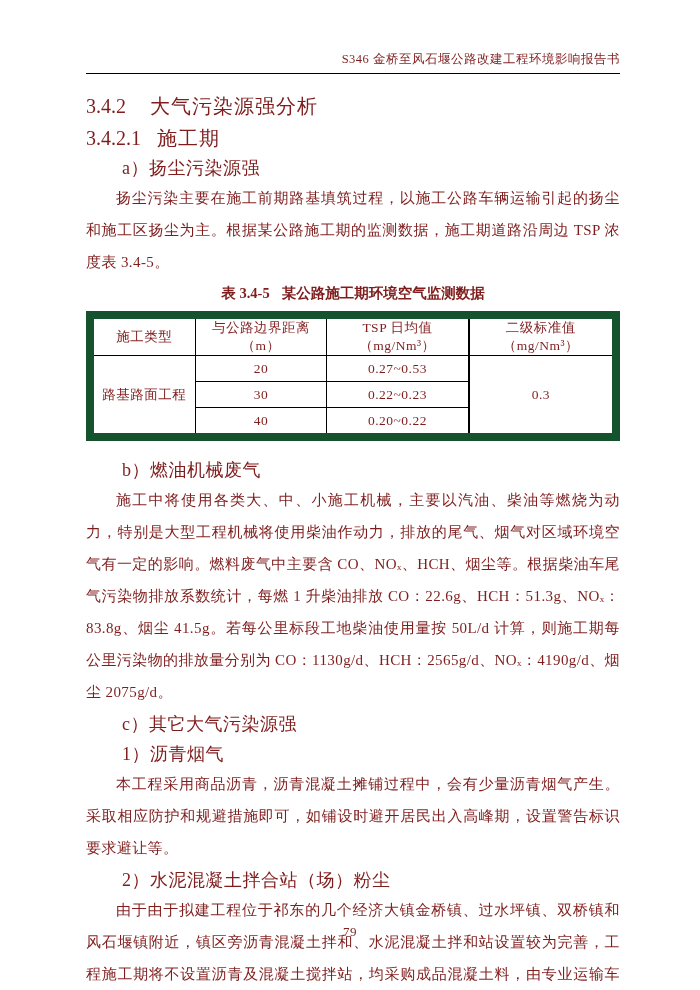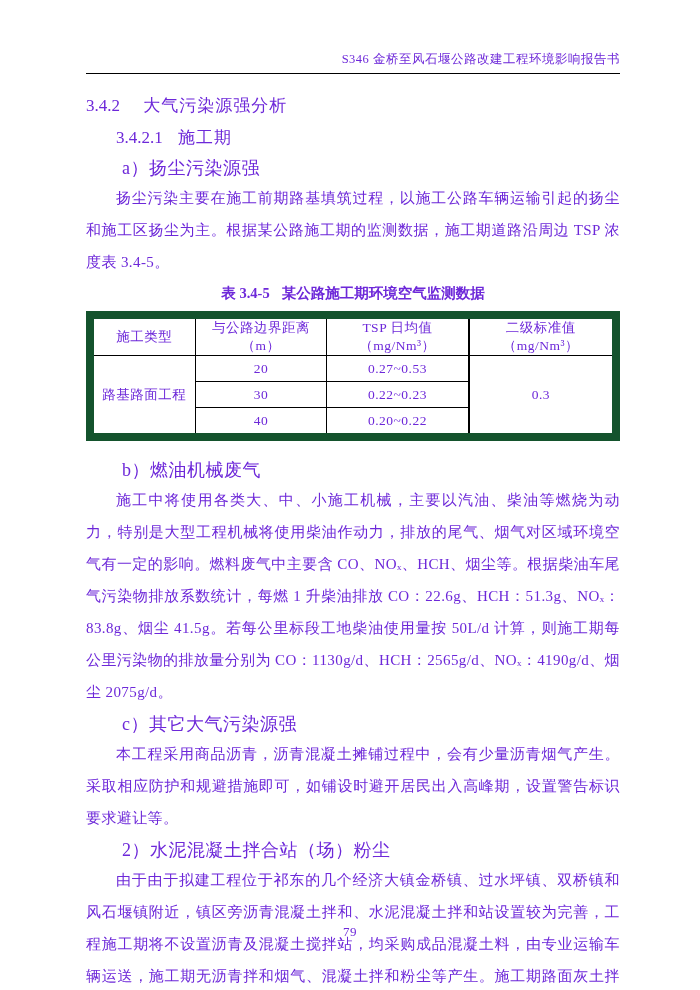--- a/index.html
+++ b/index.html
@@ -1,21 +1,21 @@
 <!DOCTYPE html>
 <html><head>
 <meta charset="utf-8">
 <style>
   html, body { margin: 0; padding: 0; background: #ffffff; }
   .page {
     position: relative;
     width: 700px;
     height: 990px;
     background: #ffffff;
-    color: #6d28d9;
+    color: #7f1d1d;
     font-family: "Liberation Serif", "DejaVu Serif", serif;
     overflow: hidden;
     box-sizing: border-box;
   }
   .content {
     padding: 0 80px 0 86px;
   }
   
   .hdr {
     padding-top: 52px;
@@ -27,27 +27,27 @@
     line-height: 15px;
   }
   .hdr-rule {
     margin-top: 6px;
     border-bottom: 1.5px solid #000;
     height: 0;
   }
   
   .sec-heading {
     margin: 23px 0 0 0;
-    font-size: 17px;
+    font-size: 20px;
     font-weight: normal;
     line-height: 18px;
     letter-spacing: 1px;
   }
   .sec-heading .sec-num { margin-right: 18px; letter-spacing: 0; }
-  .sec-heading.sub .sec-num { margin-right: 10px; margin-left: 30px; }
+  .sec-heading.sub .sec-num { margin-right: 10px; }
   .sec-heading.sub { margin-top: 14px; }
   
   .sub-item {
     margin-top: 12px;
     padding-left: 2em;
     font-size: 18px;
     line-height: 18px;
     letter-spacing: 0.5px;
   }
   
@@ -162,20 +162,21 @@
         </tr>
       </tbody>
     </table>
 
     <div class="sub-item" style="margin-top:20px">b）燃油机械废气</div>
 
     <p class="para">施工中将使用各类大、中、小施工机械，主要以汽油、柴油等燃烧为动力，特别是大型工程机械将使用柴油作动力，排放的尾气、烟气对区域环境空气有一定的影响。燃料废气中主要含 CO、NOₓ、HCH、烟尘等。根据柴油车尾气污染物排放系数统计，每燃 1 升柴油排放 CO：22.6g、HCH：51.3g、NOₓ：83.8g、烟尘 41.5g。若每公里标段工地柴油使用量按 50L/d 计算，则施工期每公里污染物的排放量分别为 CO：1130g/d、HCH：2565g/d、NOₓ：4190g/d、烟尘 2075g/d。</p>
 
     <div class="sub-item" style="margin-top:7px">c）其它大气污染源强</div>
 
+    <div class="sub-item">1）沥青烟气</div>
 
     <p class="para">本工程采用商品沥青，沥青混凝土摊铺过程中，会有少量沥青烟气产生。采取相应防护和规避措施即可，如铺设时避开居民出入高峰期，设置警告标识要求避让等。</p>
 
     <div class="sub-item" style="margin-top:7px">2）水泥混凝土拌合站（场）粉尘</div>
 
     <p class="para">由于由于拟建工程位于祁东的几个经济大镇金桥镇、过水坪镇、双桥镇和风石堰镇附近，镇区旁沥青混凝土拌和、水泥混凝土拌和站设置较为完善，工程施工期将不设置沥青及混凝土搅拌站，均采购成品混凝土料，由专业运输车辆运送，施工期无沥青拌和烟气、混凝土拌和粉尘等产生。施工期路面灰土拌合采用专用灰土拌和机进行路拌，不专设灰土拌和站，无灰土拌和站扬尘产生。仅在沥青摊铺过程中，有少量的无组织沥青烟气产生，属无组织排放。</p>
 
   </div>
 
   <div class="footer-pagenum">79</div>

